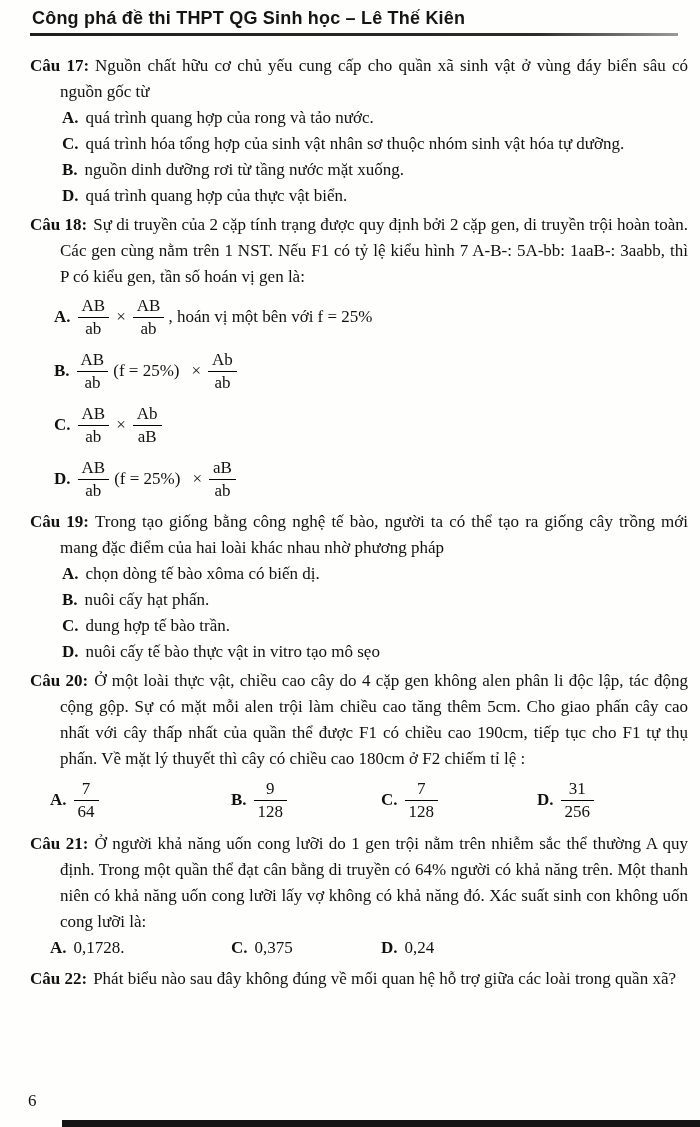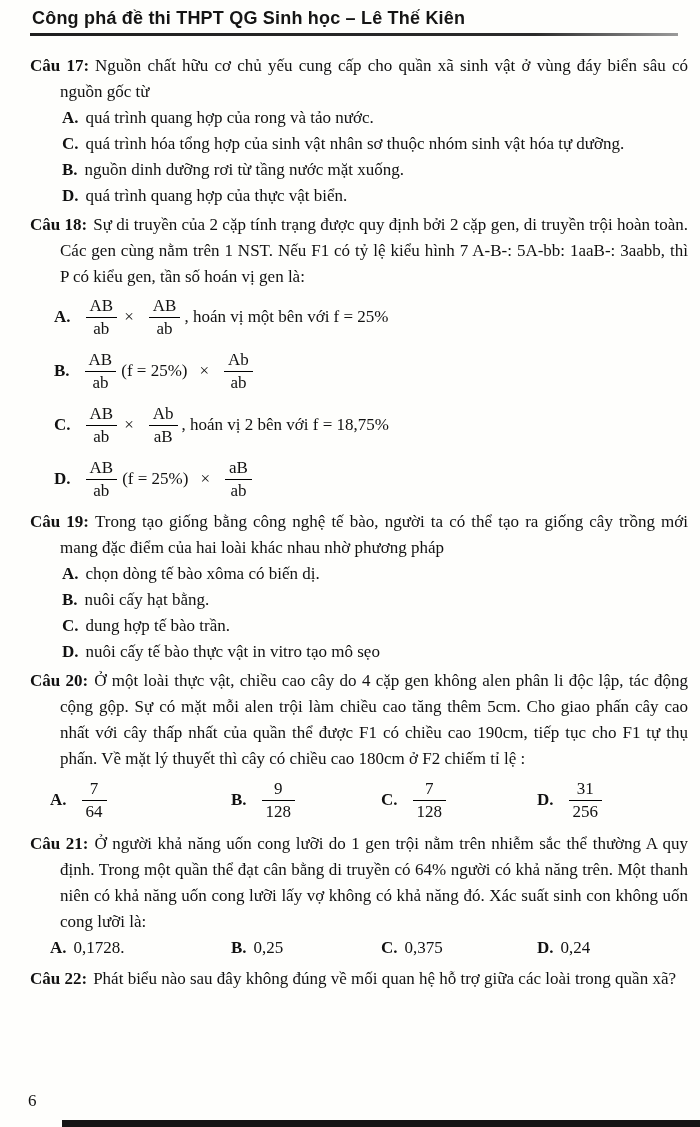--- a/index.html
+++ b/index.html
@@ -31,21 +31,21 @@
 
   .question { margin-top: 3px; }
   .q-para { text-align: justify; padding-left: 30px; text-indent: -30px; }
   .q-label { margin-right: 6px; }
 
   .option { padding-left: 32px; }
   .opt-label { margin-right: 7px; }
 
   
   .q18-row { display: flex; align-items: center; min-height: 54px; padding-left: 24px; }
-  .frac { display: inline-block; text-align: center; line-height: 1.12; vertical-align: middle; margin-left: 8px; }
+  .frac { display: inline-block; text-align: center; line-height: 1.12; vertical-align: middle; }
   .frac .num { display: block; padding: 0 4px 1px; }
   .frac .den { display: block; border-top: 1.5px solid #000; padding: 1px 4px 0; }
   .op { margin: 0 7px; }
   .paren { margin: 0 5px; }
   .suffix { margin-left: 4px; }
 
   
   .frac-options { display: flex; align-items: center; min-height: 56px; padding-left: 20px; }
   .frac-opt { display: flex; align-items: center; }
   .frac-opt:nth-child(1) { width: 181px; }
@@ -116,42 +116,41 @@
         <b class="opt-label">C.</b>
         <span class="frac">
             <span class="num">AB</span>
             <span class="den">ab</span>
           </span>
         <span class="op">×</span>
         <span class="frac">
             <span class="num">Ab</span>
             <span class="den">aB</span>
           </span>
-        <span class="suffix">, hoán vị 2 bên với f = 18,75%</span>
       </div>
 
       <div class="q18-row">
         <b class="opt-label">D.</b>
         <span class="frac">
             <span class="num">AB</span>
             <span class="den">ab</span>
           </span>
         <span class="paren">(f = 25%)</span>
         <span class="op">×</span>
         <span class="frac">
             <span class="num">aB</span>
             <span class="den">ab</span>
           </span>
       </div>
     </div>
 
     <div class="question">
       <p class="q-para"><b class="q-label">Câu 19:</b><span>Trong tạo giống bằng công nghệ tế bào, người ta có thể tạo ra giống cây trồng mới mang đặc điểm của hai loài khác nhau nhờ phương pháp</span></p>
       <p class="option"><b class="opt-label">A.</b><span>chọn dòng tế bào xôma có biến dị.</span></p>
-      <p class="option"><b class="opt-label">B.</b><span>nuôi cấy hạt bằng.</span></p>
+      <p class="option"><b class="opt-label">B.</b><span>nuôi cấy hạt phấn.</span></p>
       <p class="option"><b class="opt-label">C.</b><span>dung hợp tế bào trần.</span></p>
       <p class="option"><b class="opt-label">D.</b><span>nuôi cấy tế bào thực vật in vitro tạo mô sẹo</span></p>
     </div>
 
     <div class="question">
       <p class="q-para"><b class="q-label">Câu 20:</b><span>Ở một loài thực vật, chiều cao cây do 4 cặp gen không alen phân li độc lập, tác động cộng gộp. Sự có mặt mỗi alen trội làm chiều cao tăng thêm 5cm. Cho giao phấn cây cao nhất với cây thấp nhất của quần thể được F1 có chiều cao 190cm, tiếp tục cho F1 tự thụ phấn. Về mặt lý thuyết thì cây có chiều cao 180cm ở F2 chiếm tỉ lệ :</span></p>
       <div class="frac-options">
         <span class="frac-opt">
             <b class="opt-label">A.</b>
             <span class="frac">
@@ -180,21 +179,20 @@
               <span class="den">256</span>
             </span>
           </span>
       </div>
     </div>
 
     <div class="question">
       <p class="q-para"><b class="q-label">Câu 21:</b><span>Ở người khả năng uốn cong lưỡi do 1 gen trội nằm trên nhiễm sắc thể thường A quy định. Trong một quần thể đạt cân bằng di truyền có 64% người có khả năng trên. Một thanh niên có khả năng uốn cong lưỡi lấy vợ không có khả năng đó. Xác suất sinh con không uốn cong lưỡi là:</span></p>
       <div class="inline-options">
         <span class="inline-opt"><b class="opt-label">A.</b><span>0,1728.</span></span>
-        <span class="inline-opt"><b class="opt-label">B.</b><span>0,25</span></span>
         <span class="inline-opt"><b class="opt-label">C.</b><span>0,375</span></span>
         <span class="inline-opt"><b class="opt-label">D.</b><span>0,24</span></span>
       </div>
     </div>
 
     <div class="question">
       <p class="q-para"><b class="q-label">Câu 22:</b><span>Phát biểu nào sau đây không đúng về mối quan hệ hỗ trợ giữa các loài trong quần xã?</span></p>
     </div>
 
   </div>

